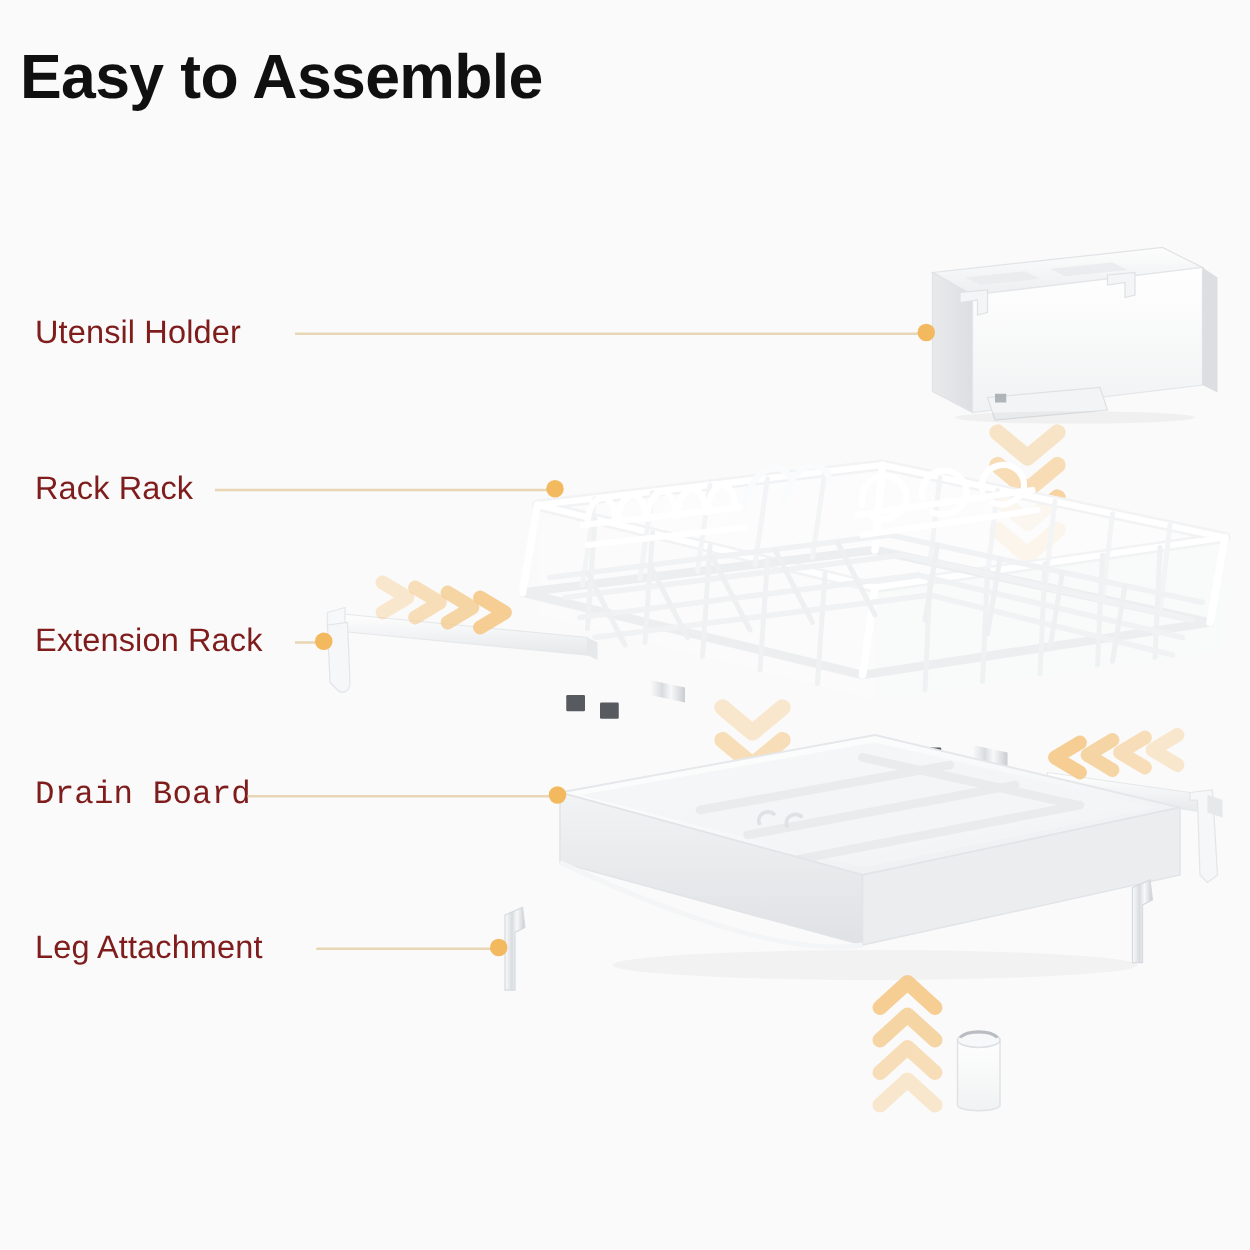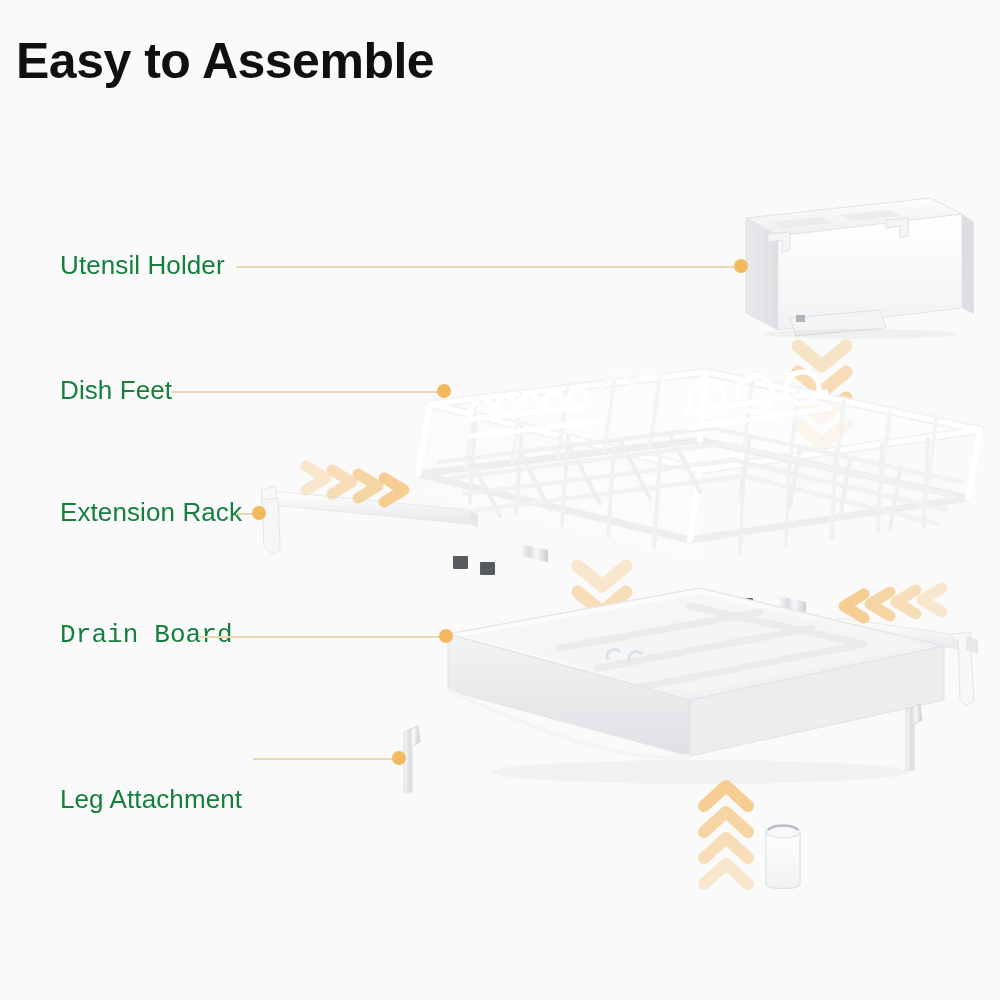--- a/index.html
+++ b/index.html
@@ -30,24 +30,23 @@
     font-weight: 700;
     letter-spacing: -0.5px;
     color: #101010;
   }
 
   
   .callout-label {
     position: absolute;
     font-size: 26px;
     font-weight: 400;
-    color: #15803d;
+    color: #7f1d1d;
     white-space: nowrap;
     letter-spacing: 0.1px;
-    margin-left: 32px;
   }
   .leader-line {
     position: absolute;
     height: 2px;
     background: #e9d6b4;
   }
   .leader-dot {
     position: absolute;
     width: 14px;
     height: 14px;
@@ -325,29 +324,29 @@
       <path d="M768,830 C774,824 792,824 798,830" fill="none" stroke="#b9bdc2" stroke-width="2.5"></path>
     </g>
   </svg>
 
   <div id="page-title">Easy to Assemble</div>
 
   <div class="callout-label" style="left:28px; top:250px;">Utensil Holder</div>
   <div class="leader-line" style="left:236px; top:266px; width:505px;"></div>
   <div class="leader-dot" style="left:734px; top:259px;"></div>
 
-  <div class="callout-label" style="left:28px; top:375px;">Dish Feet</div>
+  <div class="callout-label" style="left:28px; top:375px;">Rack Rack</div>
   <div class="leader-line" style="left:172px; top:391px; width:272px;"></div>
   <div class="leader-dot" style="left:437px; top:384px;"></div>
 
   <div class="callout-label" style="left:28px; top:497px;">Extension Rack</div>
   <div class="leader-line" style="left:236px; top:513px; width:24px;"></div>
   <div class="leader-dot" style="left:252px; top:506px;"></div>
 
   <div class="callout-label" style="left:28px; top:620px;font-family:Liberation Mono, monospace;">Drain Board</div>
   <div class="leader-line" style="left:198px; top:636px; width:248px;"></div>
   <div class="leader-dot" style="left:439px; top:629px;"></div>
 
-  <div class="callout-label" style="left:28px; top:784px;">Leg Attachment</div>
+  <div class="callout-label" style="left:28px; top:742px;">Leg Attachment</div>
   <div class="leader-line" style="left:253px; top:758px; width:146px;"></div>
   <div class="leader-dot" style="left:392px; top:751px;"></div>
 
 </div>
 
 </body></html>

